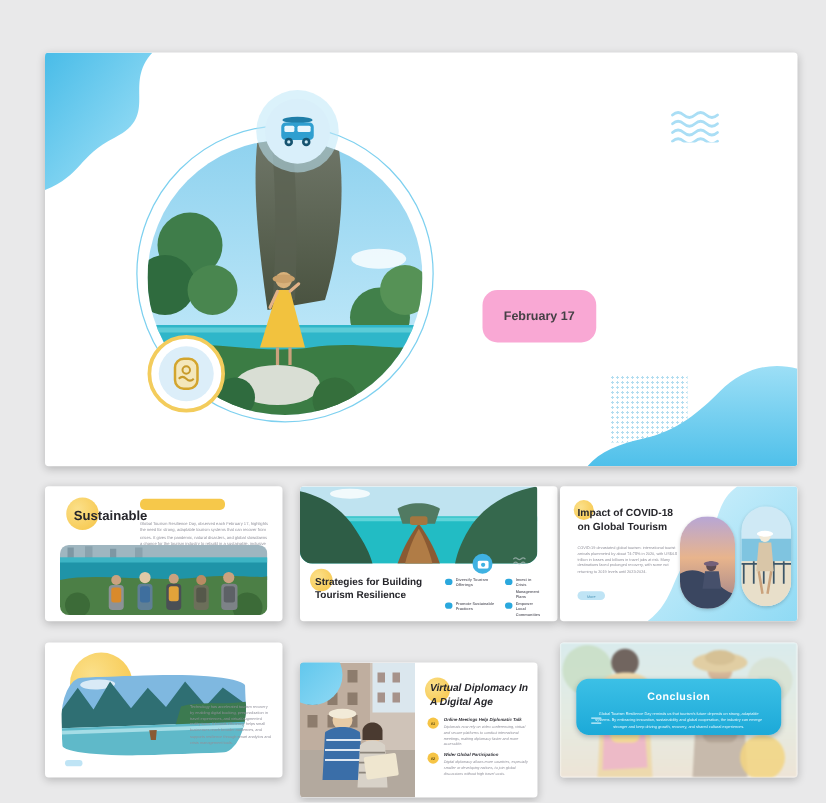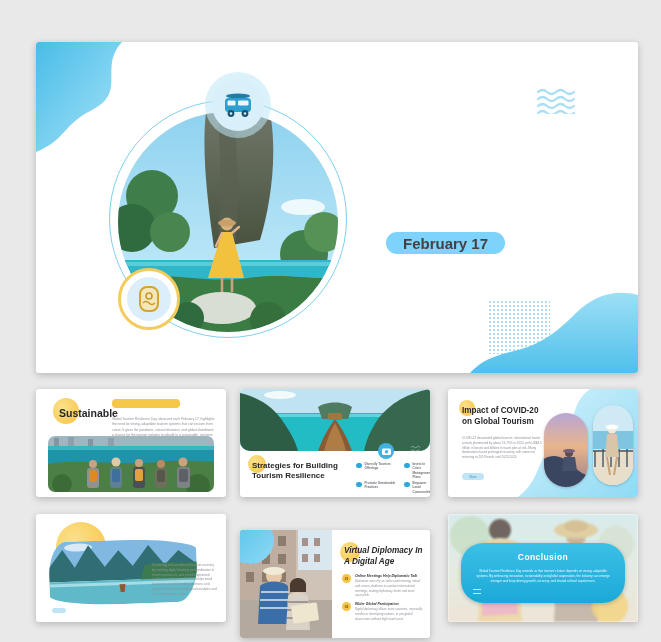--- a/index.html
+++ b/index.html
@@ -15,22 +15,22 @@
   .hero-ring{position:absolute;left:73px;top:58px;width:236px;height:236px;border:1.6px solid #66c8ec;border-radius:50%;opacity:.85;}
   .hero-circle{position:absolute;left:82px;top:70px;width:220px;height:220px;border-radius:50%;overflow:hidden;}
   .icon-badge-top{position:absolute;left:169px;top:30px;width:66px;height:66px;border-radius:50%;
       background:rgba(190,231,248,.55);display:flex;align-items:center;justify-content:center;}
   .icon-badge-top .inner{width:52px;height:52px;border-radius:50%;background:#d9effa;display:flex;align-items:center;justify-content:center;}
   .icon-badge-left{position:absolute;left:82px;top:226px;width:56px;height:56px;border-radius:50%;
       background:#fff;border:3px solid #f3cc5c;display:flex;align-items:center;justify-content:center;}
   .icon-badge-left .inner{width:44px;height:44px;border-radius:50%;background:#dceef9;display:flex;align-items:center;justify-content:center;}
   .main-title{position:absolute;left:342px;top:104px;width:258px;font-size:28px;line-height:1.22;font-weight:800;
       color:#2d2d33;letter-spacing:.2px;}
-  .date-badge{position:absolute;left:350px;top:190px;height:22px;padding:0 17px;background:#7dd3fc;border-radius:12px;
-      display:flex;align-items:center;font-size:15px;font-weight:700;color:#454045;}
+  .date-badge{position:absolute;left:350px;top:190px;height:22px;padding:10px 17px;background:#f9a8d4;border-radius:12px;
+      display:flex;align-items:center;font-size:10px;font-weight:700;color:#454045;}
   
   .thumb{width:190px;height:108px;}
   .t-title{font-weight:800;color:#26262b;}
   .tiny{color:#90909a;line-height:1.55;}
   .sun{position:absolute;border-radius:50%;background:radial-gradient(circle at 35% 35%,#fbe08a,#f6c445);}
   
   .th1-title{position:absolute;left:23px;top:18px;font-size:10.5px;}
   .th1-sun{left:17px;top:9px;width:26px;height:26px;}
   .th1-bar{position:absolute;left:76px;top:10px;width:68px;height:9px;border-radius:4px;background:#f6c84a;}
   .th1-body{position:absolute;left:76px;top:25px;width:104px;font-size:3.3px;}
@@ -68,21 +68,21 @@
       background:linear-gradient(135deg,#4fc0ea,#8fd9f4);}
   .th5-sun{left:100px;top:12px;width:20px;height:20px;}
   .th5-title{position:absolute;left:104px;top:16px;width:80px;font-size:8.2px;line-height:1.3;}
   .num-item{position:absolute;left:102px;width:84px;display:flex;gap:4px;}
   .num-circle{flex:0 0 auto;width:9px;height:9px;border-radius:50%;background:#f6c445;
       display:flex;align-items:center;justify-content:center;font-size:3px;font-weight:700;color:#5d4a12;}
   .num-h{font-size:3.5px;font-weight:800;color:#33333a;line-height:1.5;}
   .num-b{font-size:3px;}
   
   .th6-photo{position:absolute;inset:0;}
-  .th6-box{position:absolute;left:13px;top:29px;width:164px;height:60px;border-radius:22px;
+  .th6-box{position:absolute;left:13px;top:29px;width:164px;height:45px;border-radius:10px;
       background:linear-gradient(180deg,#3cc0e6,#1ca9d8);box-shadow:0 1px 4px rgba(0,30,60,.25);}
   .th6-title{position:absolute;left:0;right:0;top:9px;text-align:center;color:#fff;font-size:8.5px;font-weight:800;
       letter-spacing:.4px;}
   .th6-body{position:absolute;left:14px;top:23px;width:136px;font-size:3.1px;color:#eafaff;text-align:center;line-height:1.6;}
   .th6-dash{position:absolute;left:12px;bottom:9px;width:8px;height:3px;border-top:1px solid #cdeffb;border-bottom:1px solid #cdeffb;}
 </style>
 </head>
 <body>
 
 <div class="canvas">
@@ -218,21 +218,21 @@
             <rect x="107" y="32" width="12" height="20" rx="3" fill="#6c6f5a"></rect>
             <rect x="109" y="34" width="8" height="12" rx="2" fill="#55584a"></rect>
           <circle cx="135" cy="26" r="4.5" fill="#caa27f"></circle>
             <rect x="129" y="31" width="13" height="21" rx="3" fill="#7d8287"></rect>
             <rect x="131" y="33" width="9" height="13" rx="2" fill="#5d6166"></rect>
         </g>
       </svg>
     </div>
   </div>
 
-  <div class="slide thumb" style="left:240px;top:389px;">
+  <div class="slide thumb" style="left:240px;top:389px;padding-left:16px;">
     <div class="th2-photo">
       <svg viewBox="0 0 190 62" width="190" height="62" preserveAspectRatio="none" aria-hidden="true">
         <rect width="190" height="24" fill="#bfe3f0"></rect>
         <ellipse cx="40" cy="6" rx="16" ry="4" fill="#fff" opacity=".8"></ellipse>
         <rect y="24" width="190" height="38" fill="#22bcc4"></rect>
         <rect y="25" width="190" height="3" fill="#6fdade" opacity=".8"></rect>
         <path d="M0 4 C18 8 34 18 44 34 C52 46 56 54 58 62 L0 62 Z" fill="#2e5d46"></path>
         <path d="M190 0 C168 4 150 14 138 30 C130 42 126 52 124 62 L190 62 Z" fill="#35684d"></path>
         <path d="M78 18 C86 12 104 12 112 18 L108 30 L82 30 Z" fill="#517a62"></path>
         <path d="M95 30 C101 38 107 48 112 62 L78 62 C83 48 89 38 95 30 Z" fill="#8a5a33"></path>
@@ -276,21 +276,21 @@
     <svg class="th3-wave" viewBox="0 0 130 108" preserveAspectRatio="none" aria-hidden="true">
       <defs>
           <linearGradient id="gb3" x1="0" y1="0" x2="1" y2="1">
         <stop offset="0" stop-color="#d6f2fc"></stop>
             <stop offset="1" stop-color="#8fdaf4"></stop>
           </linearGradient>
         </defs>
       <path d="M130 0 L130 108 L10 108 C34 90 28 68 50 50 C70 34 62 14 82 0 Z" fill="url(#gb3)"></path>
     </svg>
     <div class="sun th3-sun"></div>
-    <div class="t-title th3-title">Impact of COVID-20 on Global Tourism</div>
+    <div class="t-title th3-title">Impact of COVID-18 on Global Tourism</div>
     <p class="tiny th3-body">COVID-19 devastated global tourism: international tourist arrivals plummeted by about 74-75% in 2020, with US$4.5 trillion in losses and billions in travel jobs at risk. Many destinations faced prolonged recovery, with some not returning to 2019 levels until 2023-2024.</p>
     <div class="th3-btn">More</div>
     <div class="capsule cap1">
       <svg viewBox="0 0 44 74" width="44" height="74" preserveAspectRatio="none" aria-hidden="true">
         <defs>
             <linearGradient id="gs1" x1="0" y1="0" x2="0" y2="1">
           <stop offset="0" stop-color="#b7a6d6"></stop>
               <stop offset=".45" stop-color="#e8b48c"></stop>
               <stop offset="1" stop-color="#9a7f8a"></stop>
             </linearGradient>

